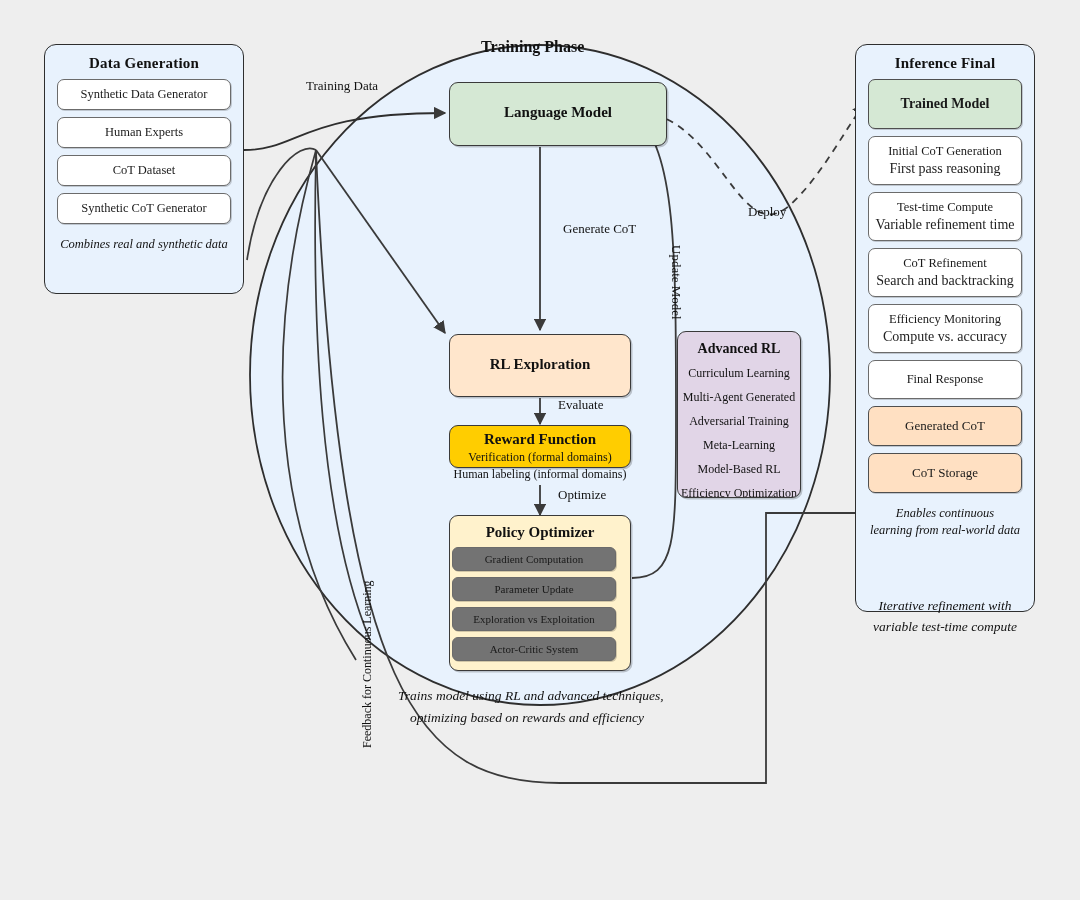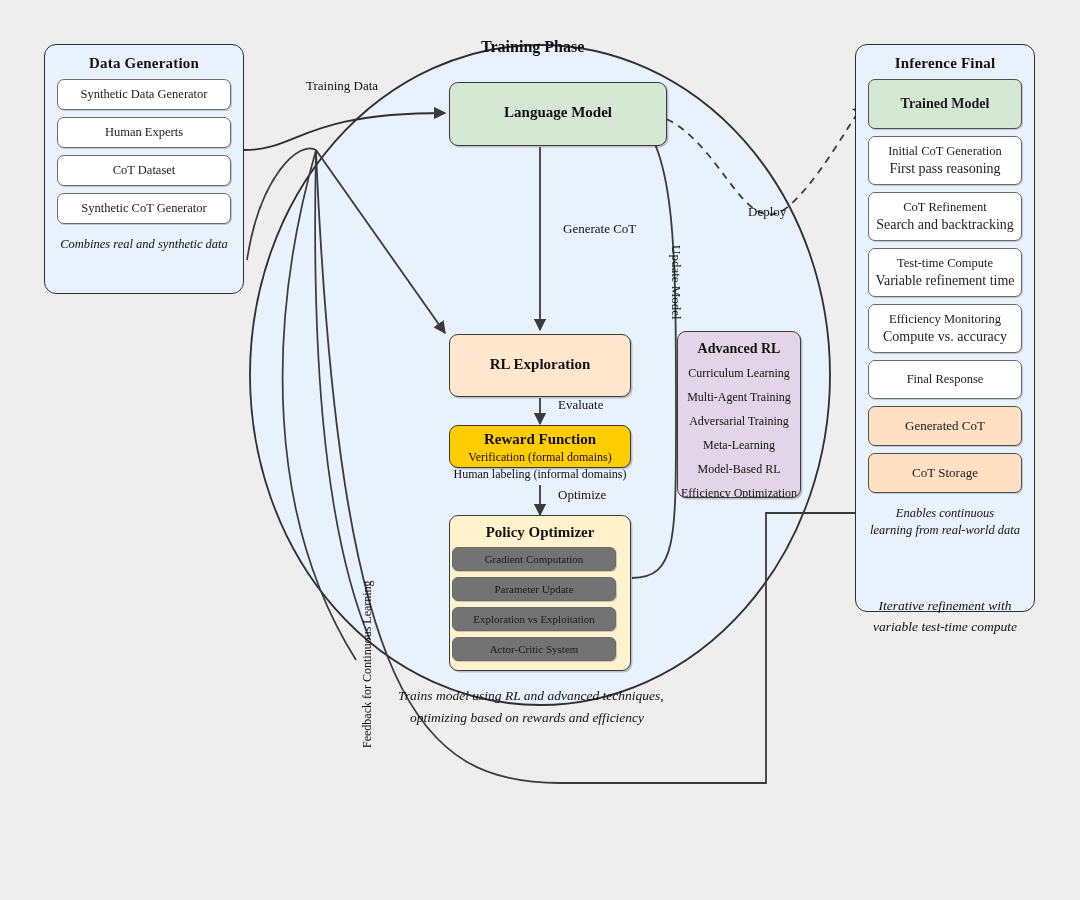--- a/index.html
+++ b/index.html
@@ -136,21 +136,21 @@
     <div class="hd" style="margin-top:8px;">Policy Optimizer</div>
     <div class="subchip">Gradient Computation</div>
     <div class="subchip">Parameter Update</div>
     <div class="subchip">Exploration vs Exploitation</div>
     <div class="subchip">Actor-Critic System</div>
   </div>
 
   <div class="node n-adv" style="left:677px;top:331px;width:124px;height:167px;">
     <div class="hd">Advanced RL</div>
     <div class="ln">Curriculum Learning</div>
-    <div class="ln">Multi-Agent Training</div>
+    <div class="ln">Multi-Agent Generated</div>
     <div class="ln">Adversarial Training</div>
     <div class="ln">Meta-Learning</div>
     <div class="ln">Model-Based RL</div>
     <div class="ln">Efficiency Optimization</div>
   </div>
 
   <div class="etext" style="left:306px;top:78px;">Training Data</div>
   <div class="etext" style="left:563px;top:221px;">Generate CoT</div>
   <div class="etext" style="left:558px;top:397px;">Evaluate</div>
   <div class="etext" style="left:558px;top:487px;">Optimize</div>
@@ -163,26 +163,26 @@
 
   <div class="panel" style="left:855px;top:44px;width:180px;height:568px;overflow:hidden;">
     <div class="panel-title">Inference Final</div>
     <div class="chip green">Trained Model</div>
 
     <div class="chip">
       <span>Initial CoT Generation</span>
       <span class="sub">First pass reasoning</span>
     </div>
     <div class="chip">
+      <span>Test-time Compute</span>
+      <span class="sub">Variable refinement time</span>
+    </div>
+    <div class="chip">
       <span>CoT Refinement</span>
       <span class="sub">Search and backtracking</span>
-    </div>
-    <div class="chip">
-      <span>Test-time Compute</span>
-      <span class="sub">Variable refinement time</span>
     </div>
     <div class="chip">
       <span>Efficiency Monitoring</span>
       <span class="sub">Compute vs. accuracy</span>
     </div>
     <div class="chip" style="padding:11px 4px;">Final Response</div>
 
     <div class="chip peach">Generated CoT</div>
     <div class="chip peach">CoT Storage</div>
 

